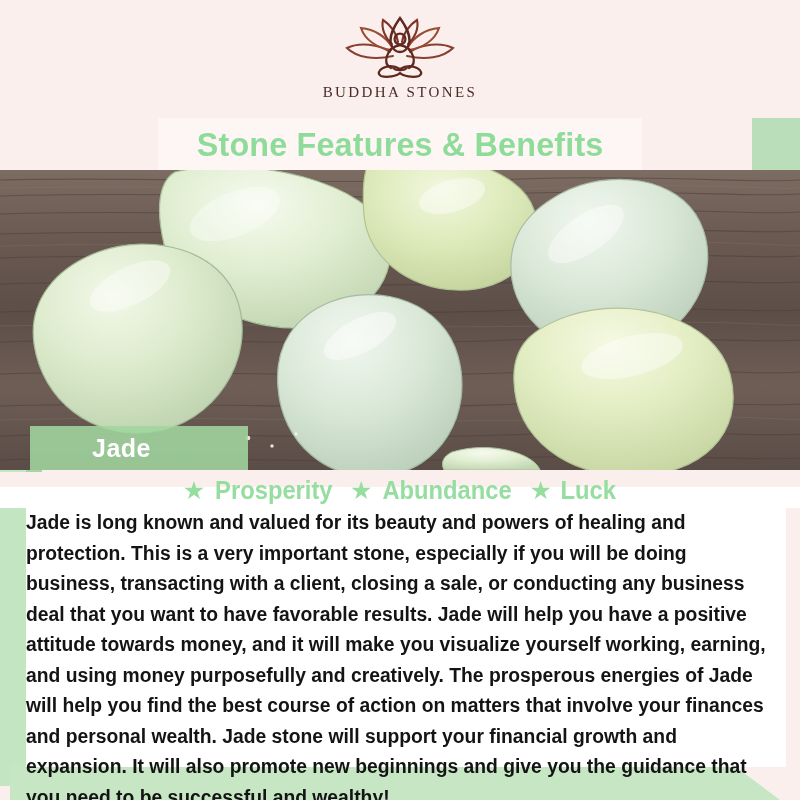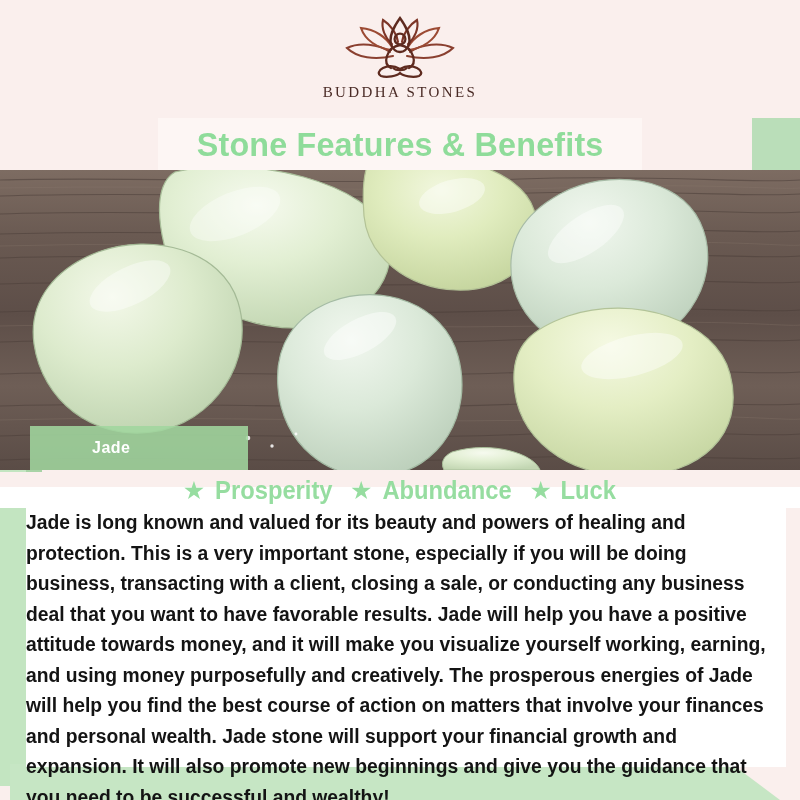--- a/index.html
+++ b/index.html
@@ -75,21 +75,21 @@
   
   #jade-bar {
     position:absolute; left:30px; top:426px;
     width:218px; height:44px;
     background:rgba(160,214,158,0.88);
     display:flex; align-items:center;
     z-index:7;
   }
   #jade-label {
     color:#ffffff;
-    font-size:16px;
+    font-size:25px;
     font-weight:bold;
     letter-spacing:0.5px;
     margin-left:62px;
     font-family:"Liberation Sans", sans-serif;
   }
 
   
   #keywords {
     position:absolute; left:0; top:472px;
     width:800px; height:36px;

